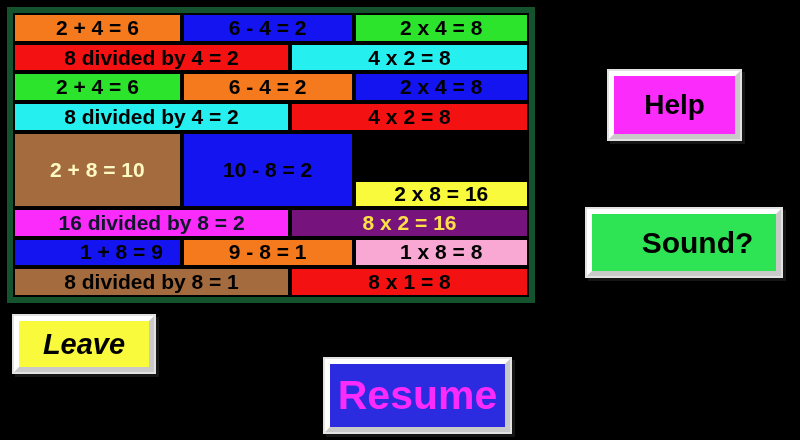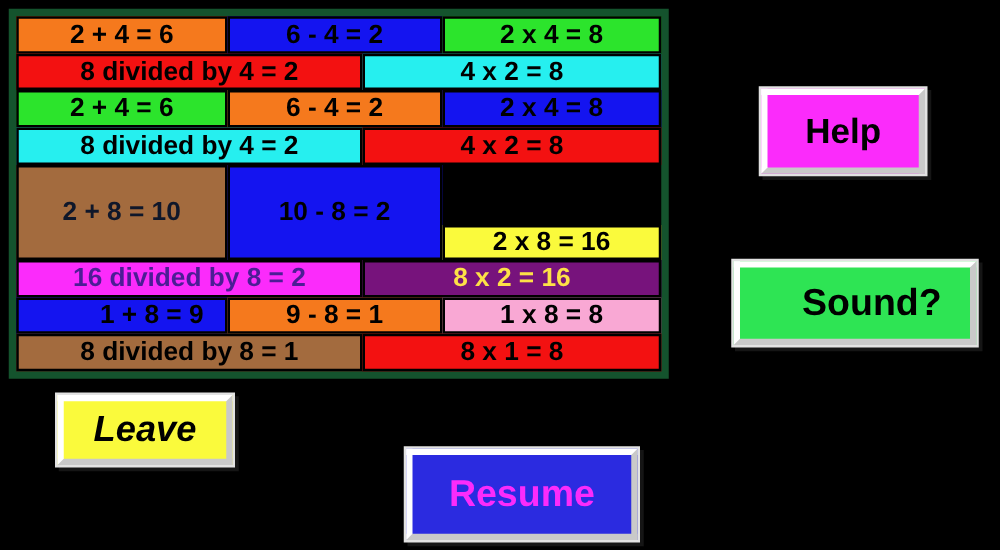--- a/index.html
+++ b/index.html
@@ -49,21 +49,21 @@
     font-weight: bold;
     border: 5px solid;
     border-color: #ffffff #c9c9c9 #c9c9c9 #ffffff;
     box-shadow: 0 0 0 2px #e2e2e2, 3px 3px 0 2px #151515;
     cursor: pointer;
     color: #000;
   }
   .btn-help   { left: 609px; top: 71px;  width: 131px; height: 68px; font-size: 28px; }
   .btn-sound  { left: 587px; top: 209px; width: 194px; height: 67px; font-size: 30px; }
   .btn-leave  { left: 14px;  top: 316px; width: 140px; height: 56px; font-size: 29px; font-style: italic; }
-  .btn-resume { left: 325px; top: 359px; width: 185px; height: 73px; font-size: 30px; }
+  .btn-resume { left: 325px; top: 359px; width: 185px; height: 73px; font-size: 41px; }
 </style>
 </head>
 <body>
 
 <div class="stage">
 
   <div class="grid">
       <div class="row">
         <div class="cell" style="width: 32.7%; background: rgb(245, 121, 29); color: rgb(0, 0, 0);">2 + 4 = 6</div>
         <div class="cell" style="width: 33.3%; background: rgb(20, 20, 240); color: rgb(0, 0, 0);">6 - 4 = 2</div>
@@ -76,40 +76,40 @@
       <div class="row">
         <div class="cell" style="width: 32.7%; background: rgb(44, 228, 44); color: rgb(0, 0, 0);">2 + 4 = 6</div>
         <div class="cell" style="width: 33.3%; background: rgb(245, 121, 29); color: rgb(0, 0, 0);">6 - 4 = 2</div>
         <div class="cell" style="width: 34%; background: rgb(20, 20, 240); color: rgb(0, 0, 0);">2 x 4 = 8</div>
       </div>
       <div class="row">
         <div class="cell" style="width: 53.7%; background: rgb(38, 239, 239); color: rgb(0, 0, 0);">8 divided by 4 = 2</div>
         <div class="cell" style="width: 46.3%; background: rgb(243, 17, 17); color: rgb(0, 0, 0);">4 x 2 = 8</div>
       </div>
       <div class="row">
-        <div class="cell" style="width: 32.7%; background: rgb(163, 107, 62); color: #0f172a;">2 + 8 = 10</div>
+        <div class="cell" style="width: 32.7%; background: rgb(163, 107, 62); color: #fef9c3;">2 + 8 = 10</div>
         <div class="cell" style="width: 33.3%; background: rgb(20, 20, 240); color: rgb(0, 0, 0);">10 - 8 = 2</div>
         <div class="cell" style="width: 34%; background: rgb(250, 250, 60); color: rgb(0, 0, 0); margin-top: 48px;">2 x 8 = 16</div>
       </div>
       <div class="row">
-        <div class="cell" style="width: 53.7%; background: rgb(251, 43, 251); color: #4c1d95;">16 divided by 8 = 2</div>
+        <div class="cell" style="width: 53.7%; background: rgb(251, 43, 251); color: #0f172a;">16 divided by 8 = 2</div>
         <div class="cell" style="width: 46.3%; background: rgb(119, 19, 124); color: #fde047;">8 x 2 = 16</div>
       </div>
       <div class="row">
         <div class="cell" style="width: 32.7%; background: rgb(20, 20, 240); color: rgb(0, 0, 0); padding-left: 48px;">1 + 8 = 9</div>
         <div class="cell" style="width: 33.3%; background: rgb(245, 121, 29); color: #000000;">9 - 8 = 1</div>
         <div class="cell" style="width: 34%; background: #f9a8d4; color: rgb(0, 0, 0);">1 x 8 = 8</div>
       </div>
       <div class="row">
         <div class="cell" style="width: 53.7%; background: rgb(163, 107, 62); color: rgb(0, 0, 0);">8 divided by 8 = 1</div>
         <div class="cell" style="width: 46.3%; background: rgb(243, 17, 17); color: rgb(0, 0, 0);">8 x 1 = 8</div>
       </div>
     </div>
 
   <div class="btn btn-help" style="background: rgb(251, 43, 251); color: rgb(0, 0, 0);">Help</div>
 
   <div class="btn btn-sound" style="background: rgb(46, 228, 84); color: rgb(0, 0, 0); padding-left: 27px;">Sound?</div>
 
-  <div class="btn btn-leave" style="background: rgb(250, 250, 60); color: rgb(0, 0, 0); margin-left: 32px;">Leave</div>
+  <div class="btn btn-leave" style="background: rgb(250, 250, 60); color: rgb(0, 0, 0);">Leave</div>
 
   <div class="btn btn-resume" style="background: rgb(43, 43, 224); color: rgb(251, 43, 251);">Resume</div>
 
 </div>
 
 </body></html>

